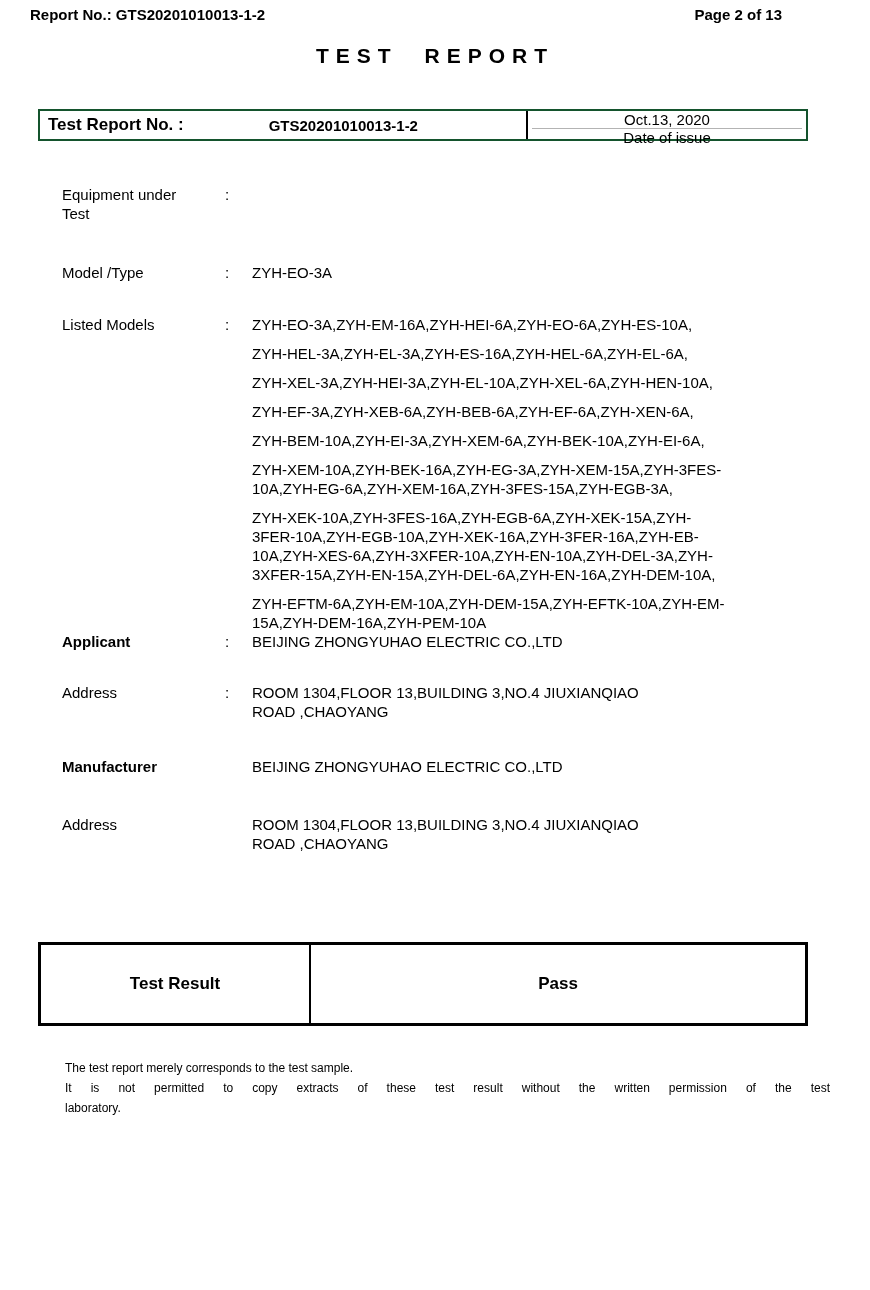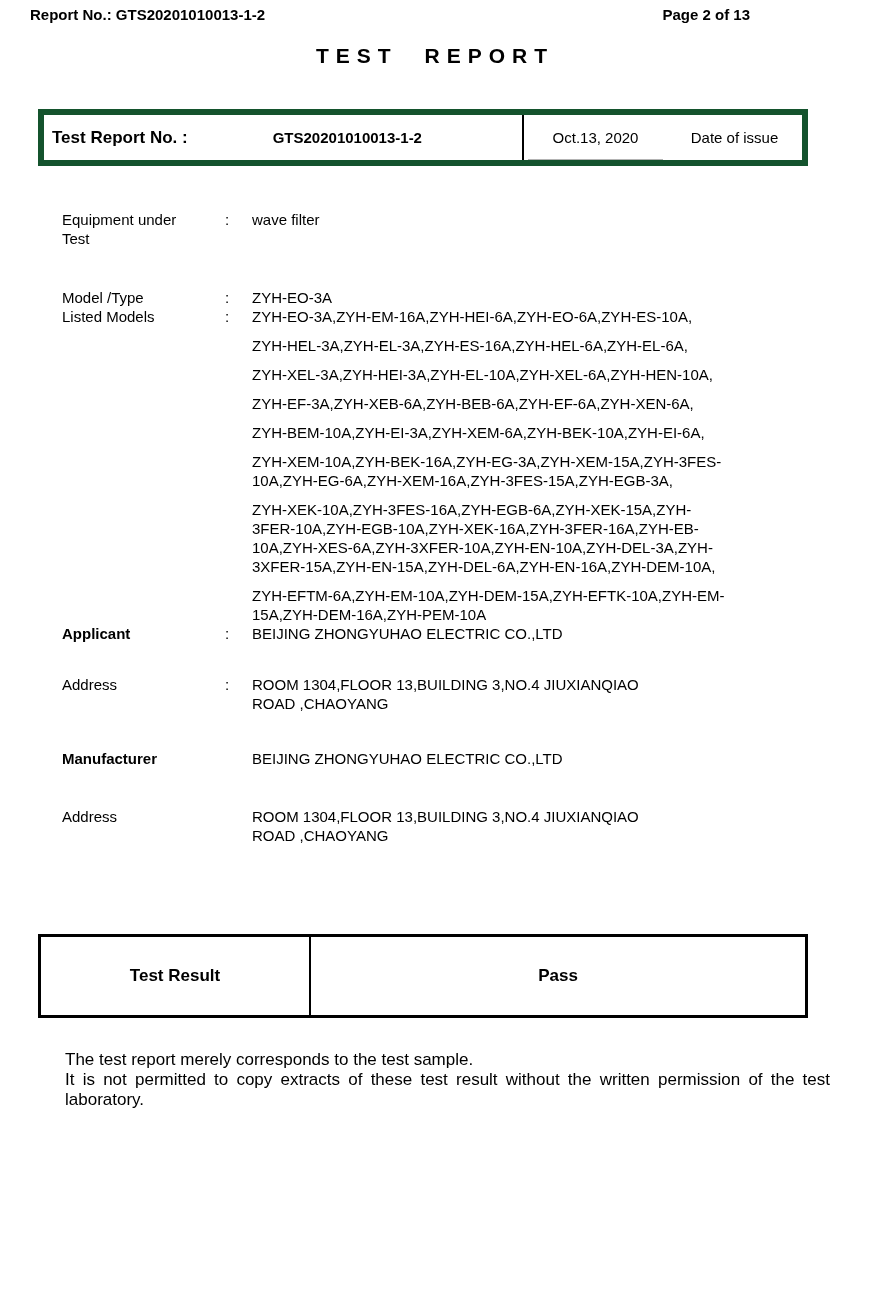--- a/index.html
+++ b/index.html
@@ -12,71 +12,71 @@
     position: relative;
     width: 870px;
     height: 1290px;
     background: #ffffff;
     overflow: hidden;
   }
   
   .hdr {
     display: flex;
     justify-content: space-between;
-    padding: 6px 120px 0 30px;
+    padding: 6px 88px 0 30px;
     font-size: 15px;
     font-weight: bold;
   }
   
   .title {
     margin-top: 21px;
     text-align: center;
     font-size: 21px;
     font-weight: bold;
     letter-spacing: 7px;
     word-spacing: 14px;
   }
   
   .rpt-table {
     display: flex;
     margin: 41px 0 0 38px;
     width: 770px;
-    height: 57px;
-    border: 6px solid #14532d;
+    height: 32px;
+    border: 2px solid #14532d;
   }
   .rpt-left {
     flex: 1;
     display: flex;
     align-items: center;
     border-right: 2px solid #000;
   }
   .rpt-label { font-size: 17px; font-weight: bold; padding-left: 8px; }
   .rpt-number { font-size: 15px; font-weight: bold; margin-left: 85px; }
-  .rpt-right { width: 278px; display: flex; flex-direction: row; border-radius: 14px; }
+  .rpt-right { width: 278px; display: flex; flex-direction: column; border-radius: 14px; }
   .rpt-date {
     flex: 1;
     display: flex; align-items: center; justify-content: center;
     font-size: 15px;
     border-bottom: 1px solid #b3b3b3;
     margin: 0 4px;
   }
   .rpt-datelabel {
     flex: 1;
     display: flex; align-items: center; justify-content: center;
     font-size: 15px;
   }
   
   .details { margin: 44px 28px 0 62px; }
   .drow { display: flex; font-size: 15px; line-height: 19px; }
   .dlabel { width: 163px; padding-right: 18px; }
   .dlabel.bold { font-weight: bold; }
   .dcolon { width: 27px; }
   .dvalue { flex: 1; }
   .row-equipment    { margin-bottom: 40px; }
-  .row-model        { }
+  .row-model        { margin-bottom: 33px; }
   .row-listed       { }
   .row-applicant    { margin-bottom: 32px; }
   .row-address1     { margin-bottom: 36px; }
   .row-manufacturer { margin-bottom: 39px; }
   .mline { line-height: 19px; }
   .mline.gap { margin-bottom: 10px; }
   
   .res-table {
     display: flex;
     margin: 89px 0 0 38px;
@@ -89,21 +89,21 @@
     border-right: 2px solid #000;
     display: flex; align-items: center; justify-content: center;
     font-size: 17px; font-weight: bold;
   }
   .res-right {
     flex: 1;
     display: flex; align-items: center; justify-content: center;
     font-size: 17px; font-weight: bold; border-radius: 8px;
   }
   
-  .fnote { margin: 32px 0 16px 65px; width: 765px; font-size: 17px; line-height: 20px; }
+  .fnote { margin: 32px 0 16px 65px; width: 765px; font-size: 12px; line-height: 20px; }
   .f-just { text-align: justify; text-align-last: justify; }
 </style>
 </head>
 <body>
 
 <div class="page">
 
   <div class="hdr">
     <span>Report No.: GTS20201010013-1-2</span>
     <span>Page 2 of 13</span>
@@ -120,21 +120,20 @@
       <div class="rpt-date">Oct.13, 2020</div>
       <div class="rpt-datelabel">Date of issue</div>
     </div>
   </div>
 
   <div class="details">
 
     <div class="drow row-equipment">
       <div class="dlabel">Equipment under Test</div>
       <div class="dcolon">:</div>
-      <div class="dvalue">wave filter</div>
     </div>
 
     <div class="drow row-model">
       <div class="dlabel">Model /Type</div>
       <div class="dcolon">:</div>
       <div class="dvalue">ZYH-EO-3A</div>
     </div>
 
     <div class="drow row-listed">
       <div class="dlabel">Listed Models</div>

